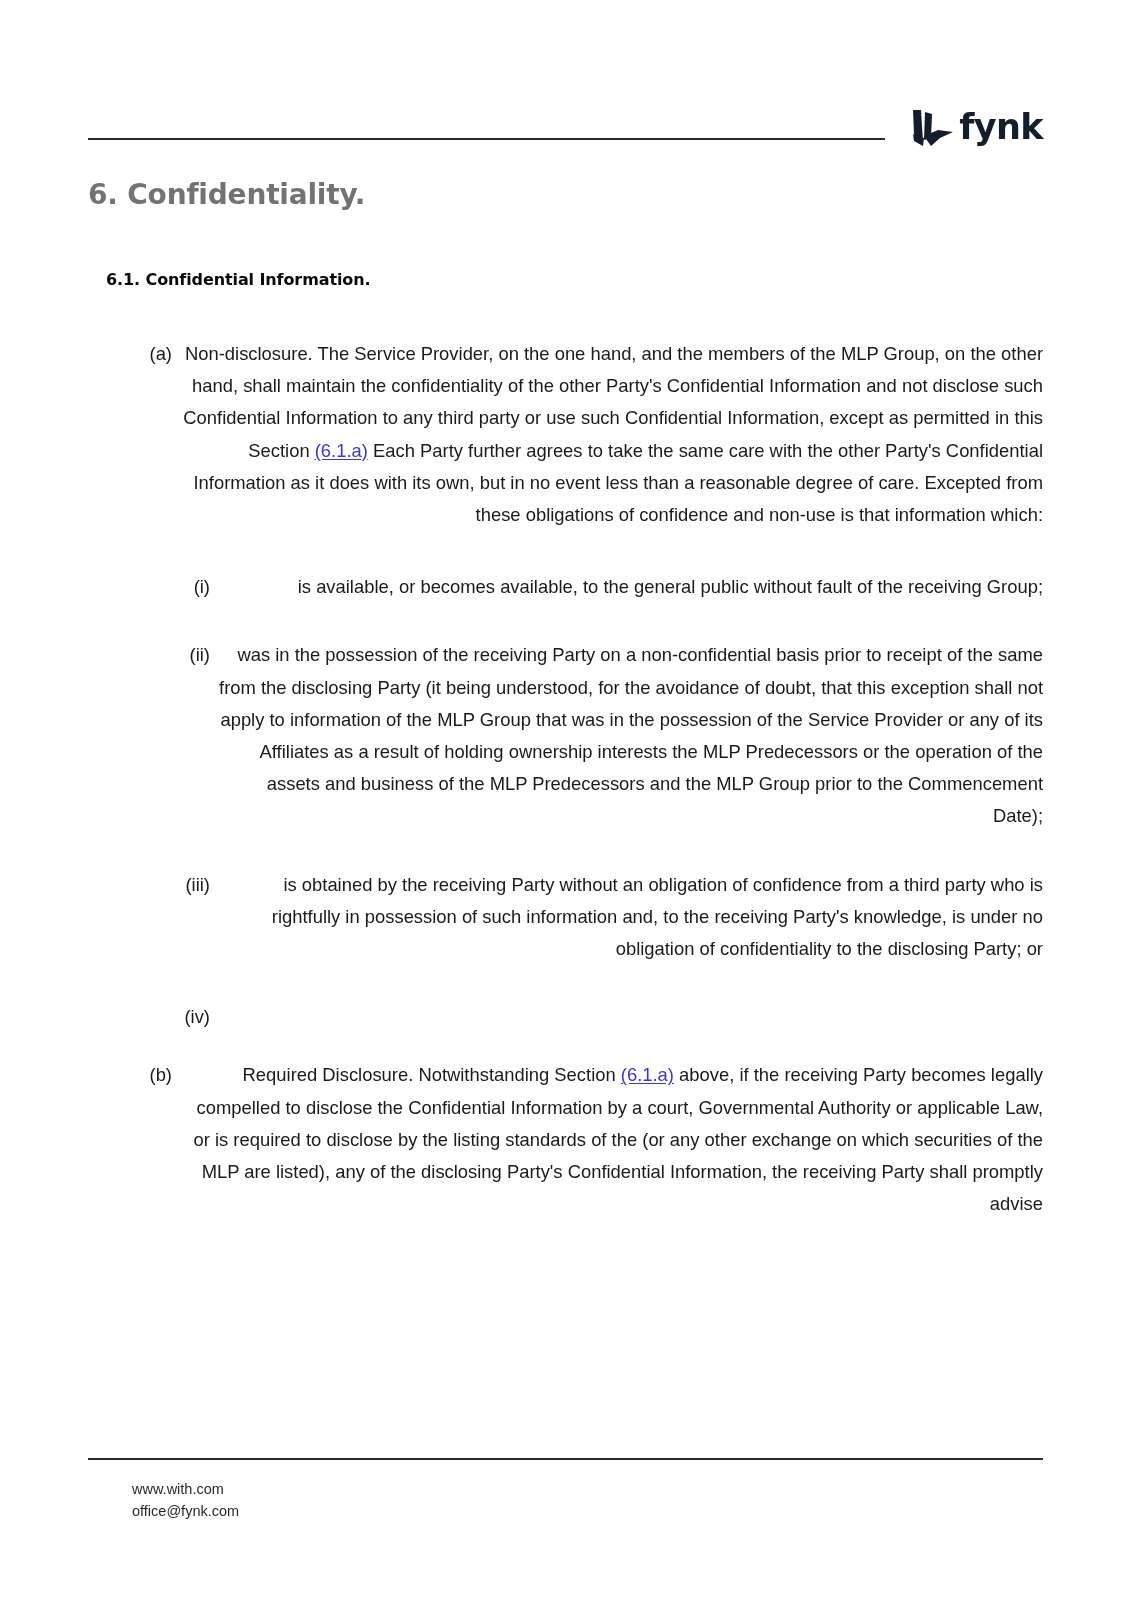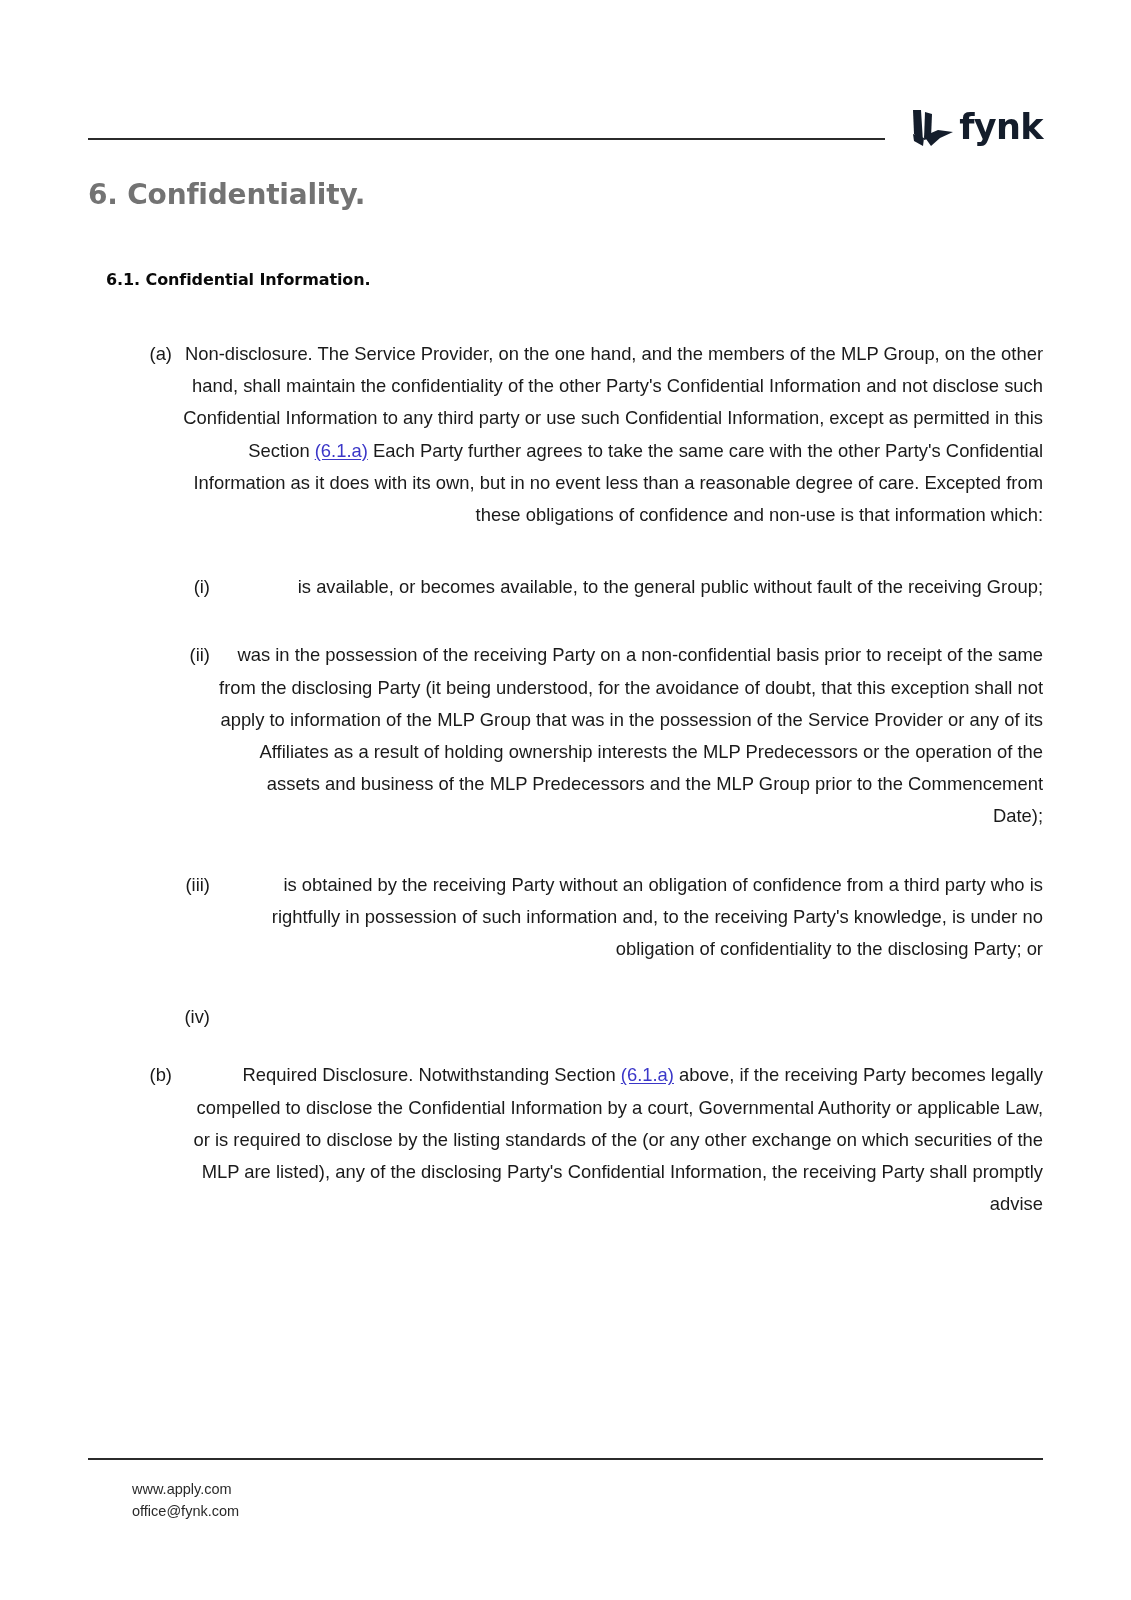--- a/index.html
+++ b/index.html
@@ -206,18 +206,18 @@
     <div class="clause lvl1" style="margin-top:26px;">
       <div class="marker">(b)</div>
       <div class="clause-body"><span>Required Disclosure. Notwithstanding Section </span><a class="xref" href="#">(6.1.a)</a><span> above, if the receiving Party becomes legally compelled to disclose the Confidential Information by a court, Governmental Authority or applicable Law, or is required to disclose by the listing standards of the (or any other exchange on which securities of the MLP are listed), any of the disclosing Party's Confidential Information, the receiving Party shall promptly advise</span></div>
     </div>
 
   </div>
 
   <div class="footer">
     <div class="footer-rule"></div>
     <div class="footer-lines">
-      <div>www.apply.com</div>
+      <div>www.with.com</div>
       <div>office@fynk.com</div>
     </div>
   </div>
 
 </div>
 
 </body></html>

